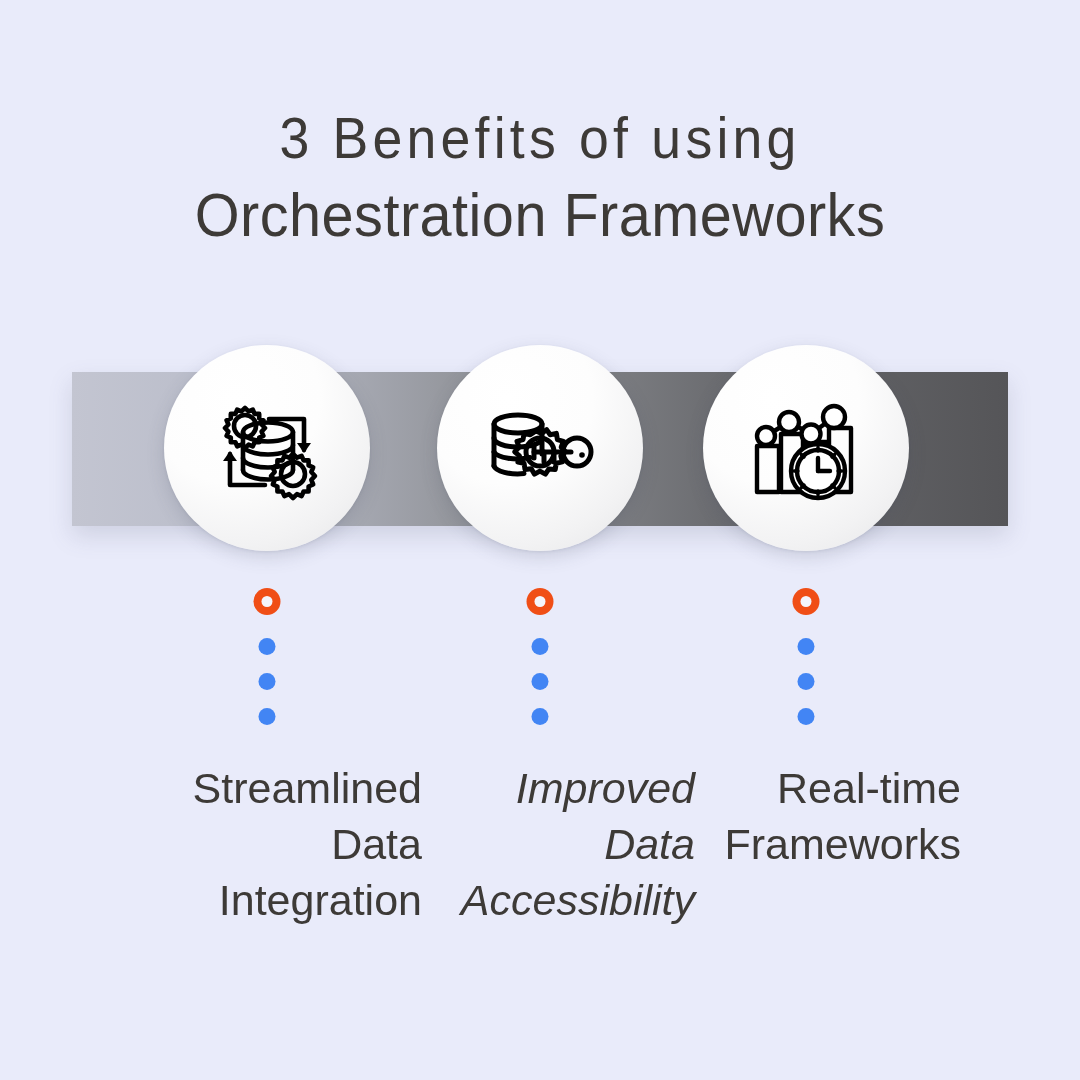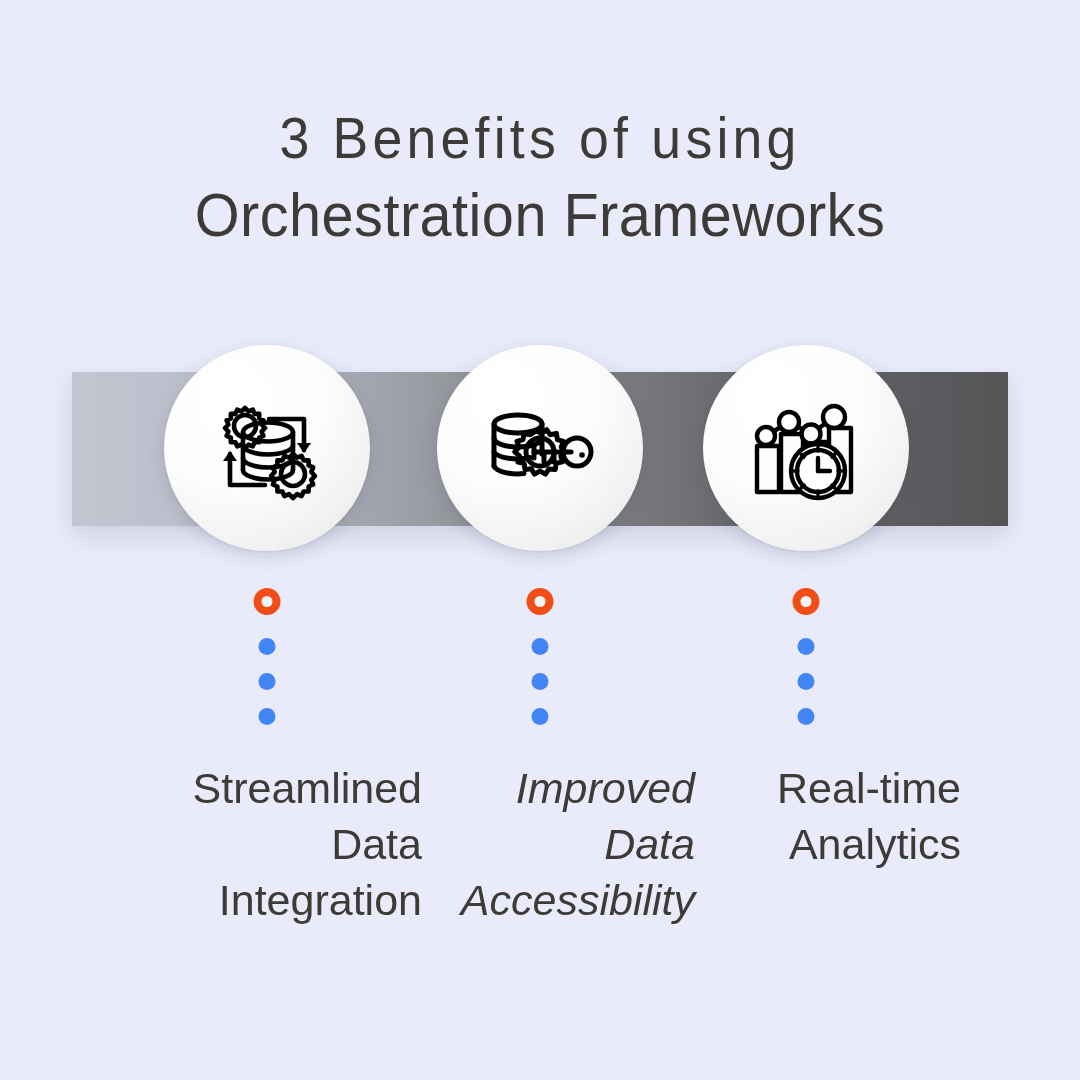--- a/index.html
+++ b/index.html
@@ -286,16 +286,16 @@
     </div>
     <div class="dots">
       <div class="ring">
         <div class="ring-inner"></div>
       </div>
       <div class="dot"></div>
       <div class="dot"></div>
       <div class="dot"></div>
     </div>
     <div class="label">Real-time
-Analytics</div>
+Frameworks</div>
   </div>
 
 </div>
 
 </body></html>

